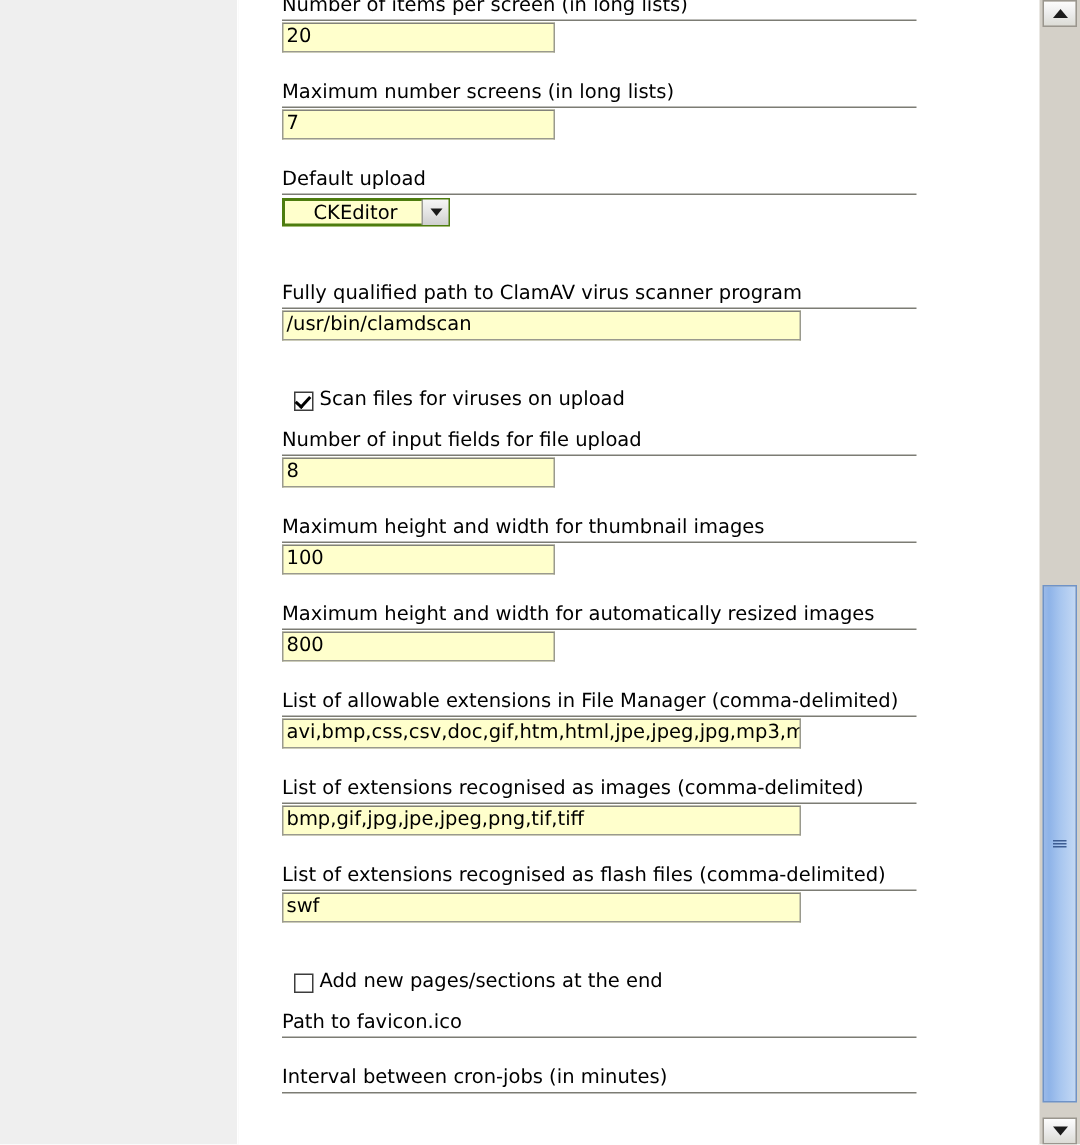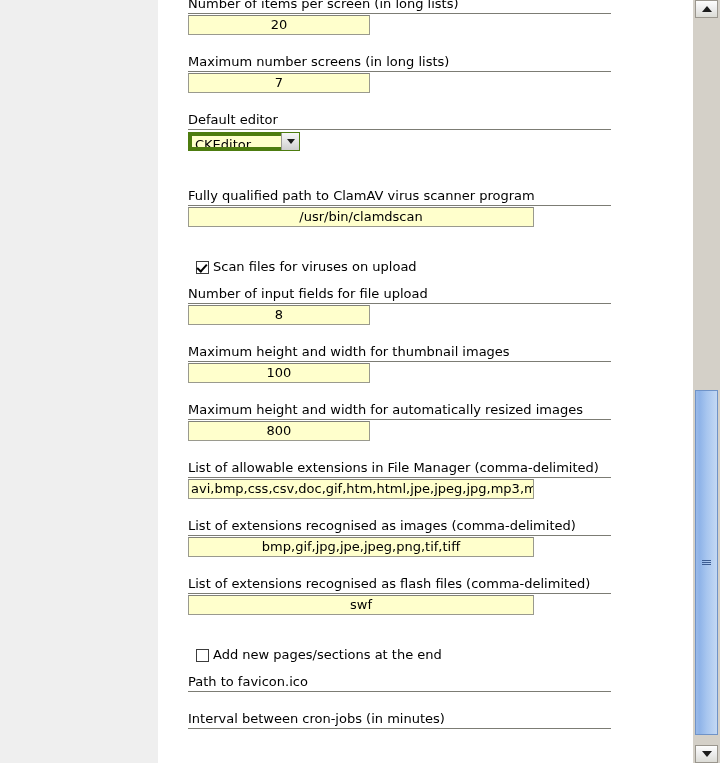--- a/index.html
+++ b/index.html
@@ -74,43 +74,42 @@
     border: 1px solid #9a9a8e;
     border-top: 1px solid #82827a;
     font-family: "DejaVu Sans", sans-serif;
     font-size: 13px;
     line-height: 18px;
     color: #000000;
     padding: 0 2px;
     outline: none;
     white-space: nowrap;
     overflow: hidden;
-    text-align: center;
   }
 
   .text-input.w-short { width: 182px; }
   .text-input.w-long  { width: 346px; }
 
   
   .select-wrap {
     position: relative;
     display: inline-block;
     margin-top: 2px;
   }
 
   .select-box {
     box-sizing: border-box;
     width: 112px;
     height: 19px;
     background: #ffffcc;
-    border: 4px solid #4d7c0f;
+    border: 2px solid #4d7c0f;
     font-size: 13px;
     line-height: 17px;
     color: #000000;
-    padding: 0 22px 0 3px;
+    padding: 0 22px 0 19px;
     white-space: nowrap;
     overflow: hidden;
   }
 
   .select-arrow {
     position: absolute;
     right: 1px;
     top: 1px;
     width: 17px;
     height: 17px;
@@ -265,21 +264,21 @@
       <div class="gap-sm"></div>
 
       <div class="field">
         <label class="field-label">Maximum number screens (in long lists)</label>
         <div class="text-input w-short">7</div>
       </div>
 
       <div class="gap-sm"></div>
 
       <div class="field">
-        <label class="field-label">Default editor</label>
+        <label class="field-label">Default upload</label>
         <div class="select-wrap">
           <div class="select-box">CKEditor</div>
           <div class="select-arrow">
               <i></i>
             </div>
         </div>
       </div>
 
       <div class="gap-lg"></div>
 

